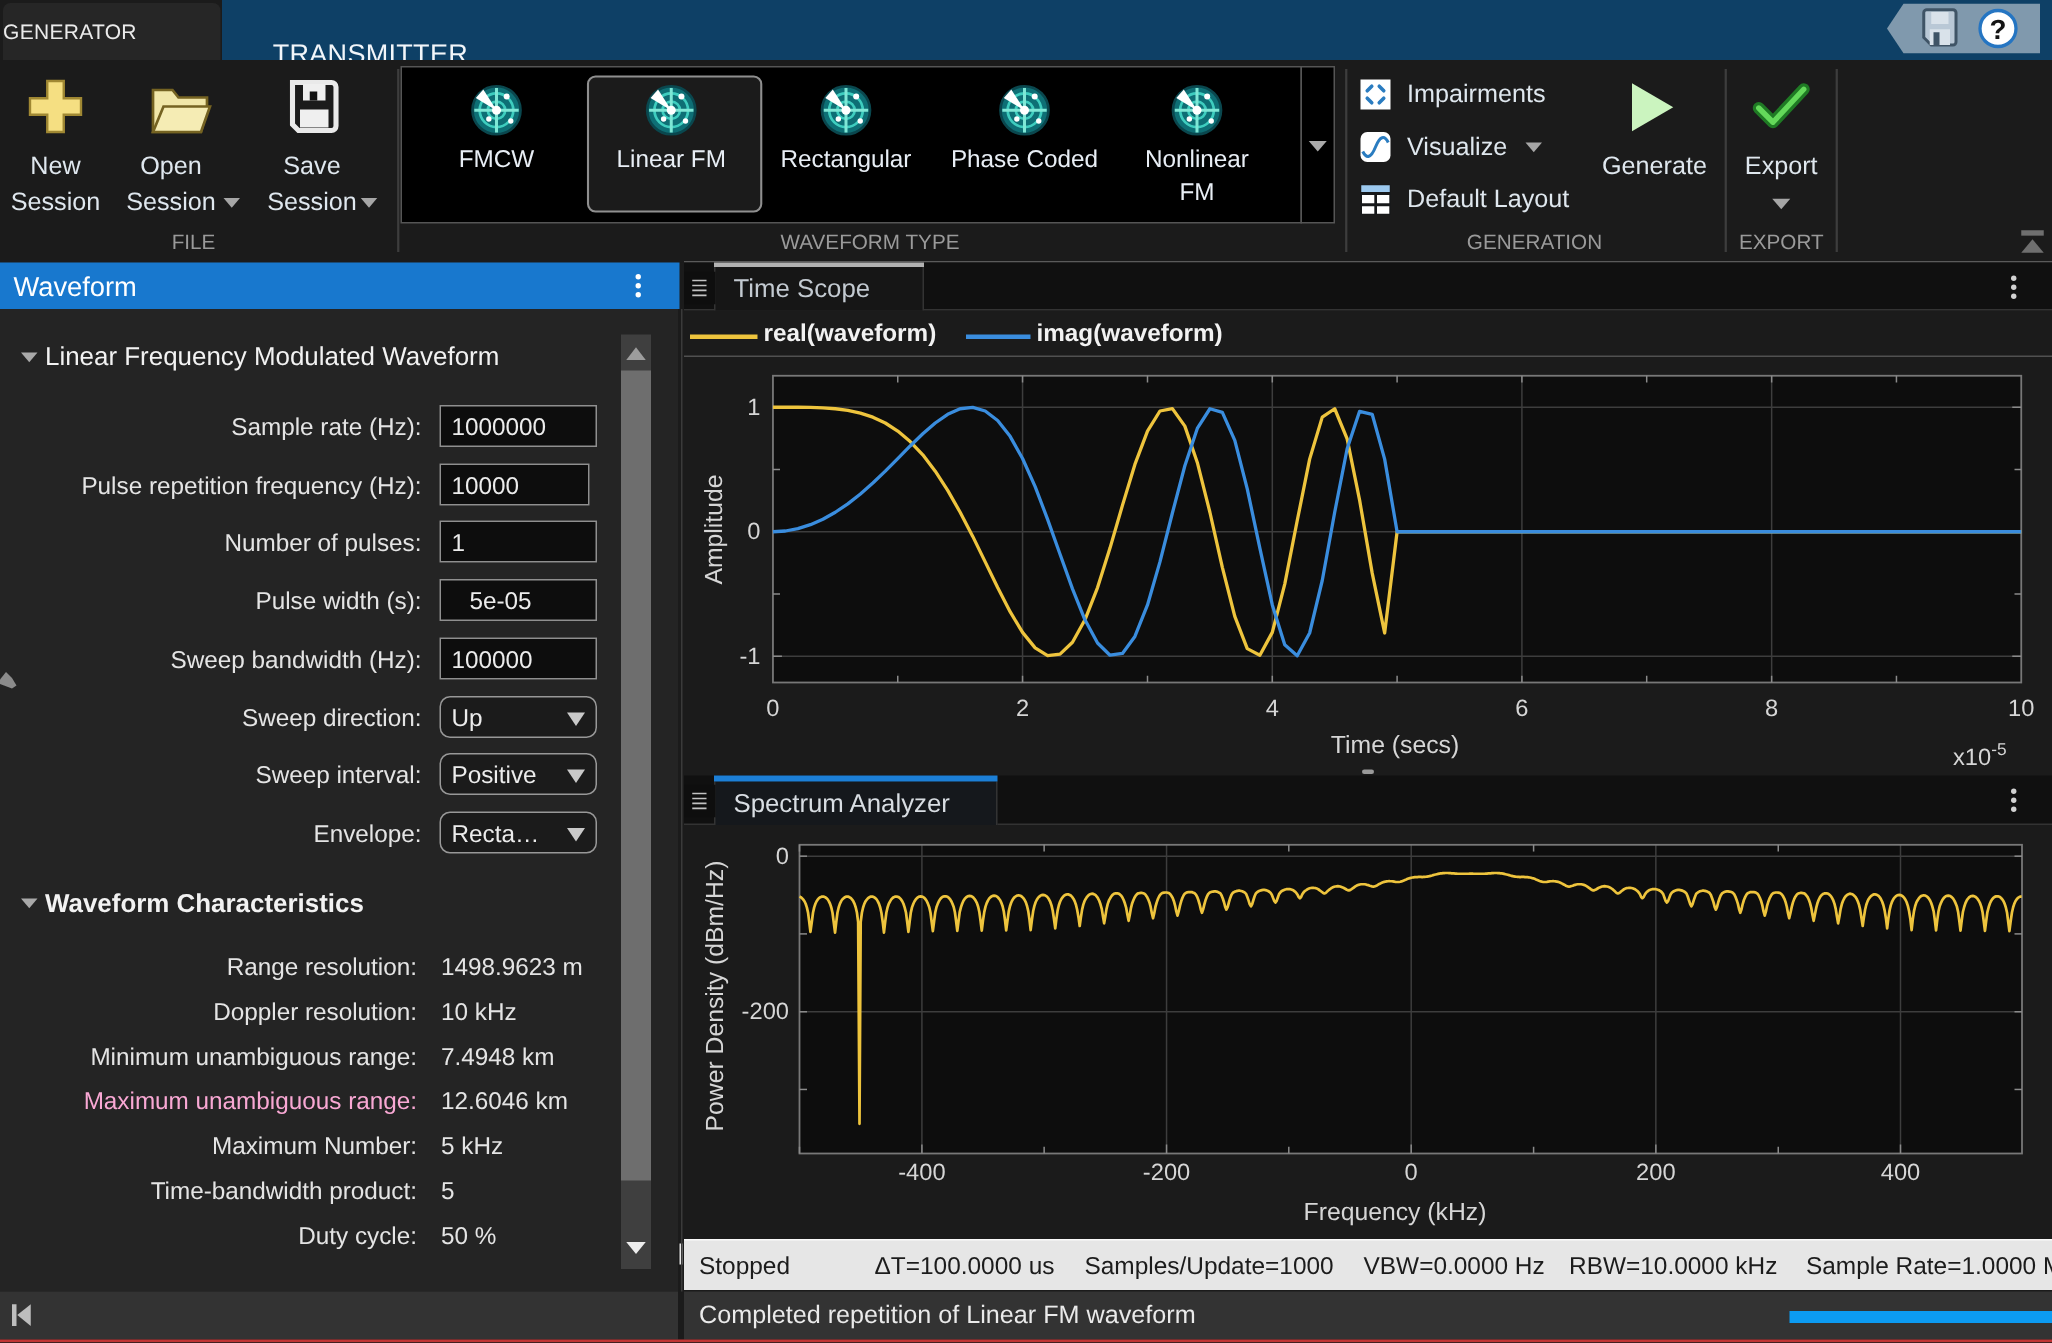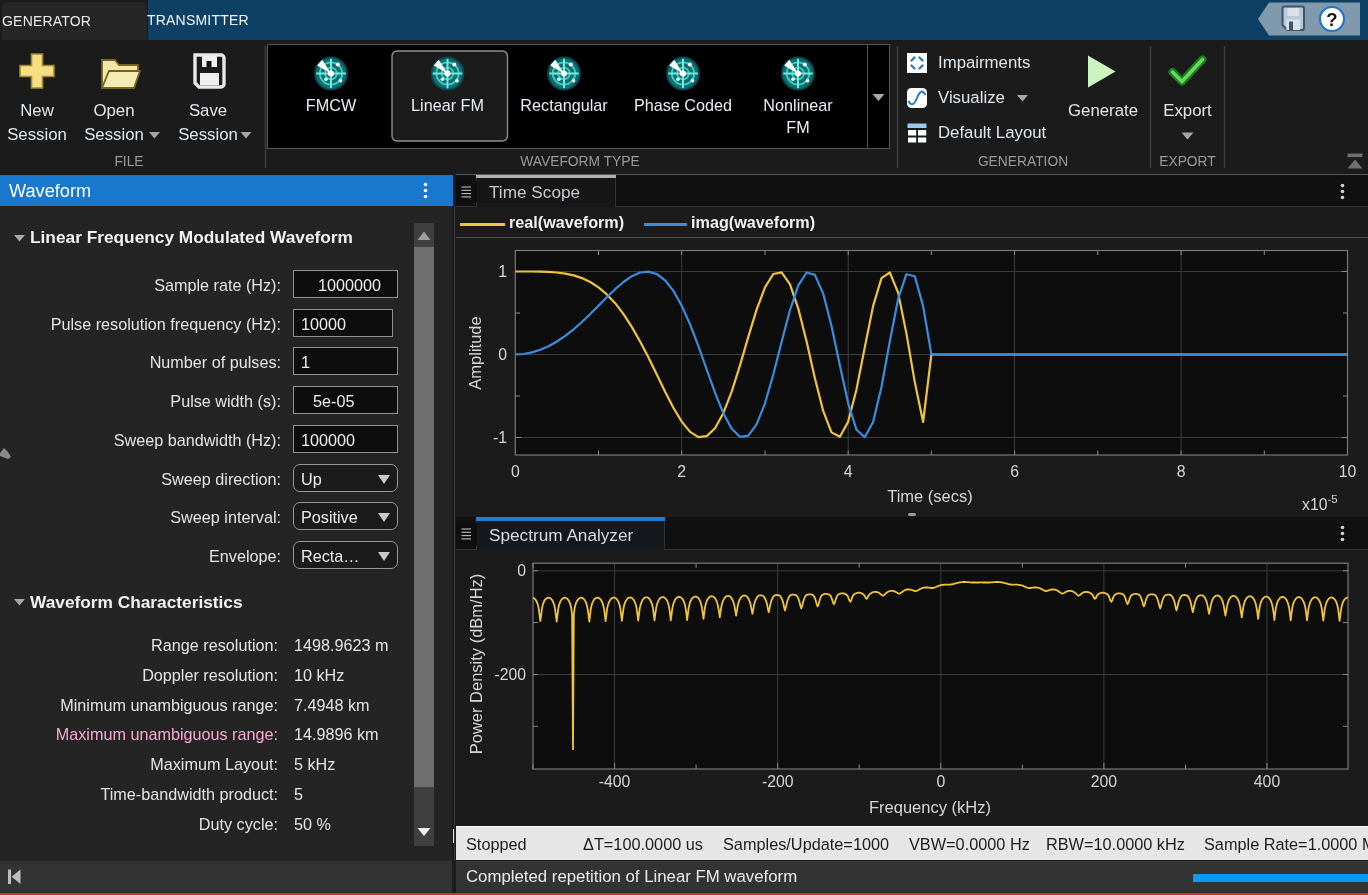--- a/index.html
+++ b/index.html
@@ -1,21 +1,21 @@
 <!DOCTYPE html>
 <html><head><meta charset="utf-8"><style>
 *{margin:0;padding:0;box-sizing:border-box}
 body{width:1368px;height:895px;background:#1b1b1b;font-family:"Liberation Sans",sans-serif;overflow:hidden;position:relative}
 .abs{position:absolute}
 </style></head><body>
 
 <div class="abs" style="left:0;top:0;width:1368px;height:40px;background:#0e4066"></div>
 <div class="abs" style="left:0;top:0;width:148px;height:40px;background:#1b1b1b"></div>
 <div class="abs" style="left:2px;top:2px;width:145px;height:38px;background:#262626;border-radius:5px 5px 0 0;color:#ebebeb;font-size:14px;letter-spacing:.2px;line-height:38px">GENERATOR</div>
-<div class="abs" style="left:147px;top:0;width:165px;height:40px;color:#f2f6fa;font-size:14px;letter-spacing:.2px;text-align:left;line-height:40px">TRANSMITTER</div>
+<div class="abs" style="left:147px;top:16px;width:165px;height:40px;color:#f2f6fa;font-size:18px;letter-spacing:.2px;text-align:right;line-height:40px">TRANSMITTER</div>
 <svg class="abs" style="left:1256px;top:0" width="112" height="40">
 <polygon points="2,19 13,2.5 104,2.5 104,35.5 13,35.5" fill="#8099ad"></polygon>
 <g transform="translate(26.5,6.5)">
 <path d="M2.5,0 h17 a2,2 0 0 1 2,2 v19.5 a2,2 0 0 1 -2,2 h-14.5 l-5,-5 v-16.5 a2,2 0 0 1 2.5,-2 z" fill="#b9c8d6" stroke="#3f5466" stroke-width="2"></path>
 <rect x="5" y="1.5" width="11.5" height="8" fill="#d9e2ea"></rect>
 <rect x="4" y="13" width="13.5" height="10.5" fill="#d9e2ea"></rect>
 <rect x="6.5" y="15" width="4" height="8.5" fill="#3f5466"></rect>
 </g>
 <circle cx="76" cy="19" r="12" fill="#ffffff" stroke="#2575c2" stroke-width="2.2"></circle>
 <text x="76" y="25.8" text-anchor="middle" font-size="18.5" font-weight="bold" fill="#141414" font-family="Liberation Sans,sans-serif">?</text>
@@ -167,50 +167,50 @@
 <div class="abs" style="left:0;top:175px;width:453px;height:31px;background:#1878ce"></div>
 <div class="abs" style="left:9px;top:180px;height:22px;line-height:22px;font-size:18.2px;color:#ffffff">Waveform</div>
 <svg class="abs" style="left:420px;top:181px" width="12" height="20">
 <circle cx="5.5" cy="3.5" r="1.8" fill="#fff"></circle>
     <circle cx="5.5" cy="9.5" r="1.8" fill="#fff"></circle>
     <circle cx="5.5" cy="15.5" r="1.8" fill="#fff"></circle>
   </svg>
 <svg class="abs" style="left:0;top:228px" width="30" height="390">
 <polygon points="14,7 25,7 19.5,13.5" fill="#a9a9a9"></polygon>
   </svg>
-<div class="abs" style="left:30px;top:228px;height:18px;line-height:18px;font-size:17.3px;font-weight:bold;color:#f2f2f2">Linear Frequency Modulated Waveform</div>
+<div class="abs" style="left:30px;top:228px;height:18px;line-height:18px;font-size:17.3px;font-weight:normal;color:#f2f2f2">Linear Frequency Modulated Waveform</div>
 <svg class="abs" style="left:0;top:596px" width="30" height="14">
 <polygon points="14,3 25,3 19.5,9.5" fill="#a9a9a9"></polygon>
   </svg>
 <div class="abs" style="left:30px;top:593px;height:18px;line-height:18px;font-size:17.3px;font-weight:bold;color:#f2f2f2">Waveform Characteristics</div>
 <div style="position:absolute;right:1087px;top:275.0px;height:20px;line-height:20px;font-size:16.2px;color:#e4e4e4;white-space:nowrap">Sample rate (Hz):</div>
-<div style="position:absolute;left:293px;top:270.0px;width:105px;height:28px;background:#0d0d0d;border:1px solid #8f8f8f;color:#ececec;font-size:16.2px;line-height:28px;padding-left:24px">1000000</div>
-<div style="position:absolute;right:1087px;top:313.7px;height:20px;line-height:20px;font-size:16.2px;color:#e4e4e4;white-space:nowrap">Pulse resolution frequency (Hz):</div>
+<div style="position:absolute;left:293px;top:270.0px;width:105px;height:28px;background:#0d0d0d;border:1px solid #8f8f8f;color:#ececec;font-size:16.2px;line-height:28px;padding-left:7px">1000000</div>
+<div style="position:absolute;right:1087px;top:313.7px;height:20px;line-height:20px;font-size:16.2px;color:#e4e4e4;white-space:nowrap">Pulse repetition frequency (Hz):</div>
 <div style="position:absolute;left:293px;top:308.7px;width:100px;height:28px;background:#0d0d0d;border:1px solid #8f8f8f;color:#ececec;font-size:16.2px;line-height:28px;padding-left:7px">10000</div>
 <div style="position:absolute;right:1087px;top:352.4px;height:20px;line-height:20px;font-size:16.2px;color:#e4e4e4;white-space:nowrap">Number of pulses:</div>
 <div style="position:absolute;left:293px;top:347.4px;width:105px;height:28px;background:#0d0d0d;border:1px solid #8f8f8f;color:#ececec;font-size:16.2px;line-height:28px;padding-left:7px">1</div>
 <div style="position:absolute;right:1087px;top:391.09999999999997px;height:20px;line-height:20px;font-size:16.2px;color:#e4e4e4;white-space:nowrap">Pulse width (s):</div>
 <div style="position:absolute;left:293px;top:386.09999999999997px;width:105px;height:28px;background:#0d0d0d;border:1px solid #8f8f8f;color:#ececec;font-size:16.2px;line-height:28px;padding-left:19px">5e-05</div>
 <div style="position:absolute;right:1087px;top:429.79999999999995px;height:20px;line-height:20px;font-size:16.2px;color:#e4e4e4;white-space:nowrap">Sweep bandwidth (Hz):</div>
 <div style="position:absolute;left:293px;top:424.79999999999995px;width:105px;height:28px;background:#0d0d0d;border:1px solid #8f8f8f;color:#ececec;font-size:16.2px;line-height:28px;padding-left:7px">100000</div>
 <div style="position:absolute;right:1087px;top:468.49999999999994px;height:20px;line-height:20px;font-size:16.2px;color:#e4e4e4;white-space:nowrap">Sweep direction:</div>
 <div style="position:absolute;left:293px;top:463.49999999999994px;width:105px;height:28px;background:#1b1b1b;border:1px solid #989898;border-radius:7px;color:#ececec;font-size:16.2px;line-height:28px;padding-left:7px">Up<span style="position:absolute;right:7px;top:10px;width:0;height:0;border-left:6.5px solid transparent;border-right:6.5px solid transparent;border-top:9px solid #c9c9c9"></span></div>
 <div style="position:absolute;right:1087px;top:507.19999999999993px;height:20px;line-height:20px;font-size:16.2px;color:#e4e4e4;white-space:nowrap">Sweep interval:</div>
 <div style="position:absolute;left:293px;top:502.19999999999993px;width:105px;height:28px;background:#1b1b1b;border:1px solid #989898;border-radius:7px;color:#ececec;font-size:16.2px;line-height:28px;padding-left:7px">Positive<span style="position:absolute;right:7px;top:10px;width:0;height:0;border-left:6.5px solid transparent;border-right:6.5px solid transparent;border-top:9px solid #c9c9c9"></span></div>
 <div style="position:absolute;right:1087px;top:545.9px;height:20px;line-height:20px;font-size:16.2px;color:#e4e4e4;white-space:nowrap">Envelope:</div>
 <div style="position:absolute;left:293px;top:540.9px;width:105px;height:28px;background:#1b1b1b;border:1px solid #989898;border-radius:7px;color:#ececec;font-size:16.2px;line-height:28px;padding-left:7px">Recta…<span style="position:absolute;right:7px;top:10px;width:0;height:0;border-left:6.5px solid transparent;border-right:6.5px solid transparent;border-top:9px solid #c9c9c9"></span></div>
 <div style="position:absolute;right:1090px;top:635.0px;height:20px;line-height:20px;font-size:16.2px;color:#e4e4e4;white-space:nowrap">Range resolution:</div>
 <div style="position:absolute;left:294px;top:635.0px;height:20px;line-height:20px;font-size:16.2px;color:#e4e4e4;white-space:nowrap">1498.9623 m</div>
 <div style="position:absolute;right:1090px;top:664.8px;height:20px;line-height:20px;font-size:16.2px;color:#e4e4e4;white-space:nowrap">Doppler resolution:</div>
 <div style="position:absolute;left:294px;top:664.8px;height:20px;line-height:20px;font-size:16.2px;color:#e4e4e4;white-space:nowrap">10 kHz</div>
 <div style="position:absolute;right:1090px;top:694.5999999999999px;height:20px;line-height:20px;font-size:16.2px;color:#e4e4e4;white-space:nowrap">Minimum unambiguous range:</div>
 <div style="position:absolute;left:294px;top:694.5999999999999px;height:20px;line-height:20px;font-size:16.2px;color:#e4e4e4;white-space:nowrap">7.4948 km</div>
 <div style="position:absolute;right:1090px;top:724.3999999999999px;height:20px;line-height:20px;font-size:16.2px;color:#f9a8d4;white-space:nowrap">Maximum unambiguous range:</div>
-<div style="position:absolute;left:294px;top:724.3999999999999px;height:20px;line-height:20px;font-size:16.2px;color:#e4e4e4;white-space:nowrap">14.9896 km</div>
-<div style="position:absolute;right:1090px;top:754.1999999999998px;height:20px;line-height:20px;font-size:16.2px;color:#e4e4e4;white-space:nowrap">Maximum Layout:</div>
+<div style="position:absolute;left:294px;top:724.3999999999999px;height:20px;line-height:20px;font-size:16.2px;color:#e4e4e4;white-space:nowrap">12.6046 km</div>
+<div style="position:absolute;right:1090px;top:754.1999999999998px;height:20px;line-height:20px;font-size:16.2px;color:#e4e4e4;white-space:nowrap">Maximum Number:</div>
 <div style="position:absolute;left:294px;top:754.1999999999998px;height:20px;line-height:20px;font-size:16.2px;color:#e4e4e4;white-space:nowrap">5 kHz</div>
 <div style="position:absolute;right:1090px;top:783.9999999999998px;height:20px;line-height:20px;font-size:16.2px;color:#e4e4e4;white-space:nowrap">Time-bandwidth product:</div>
 <div style="position:absolute;left:294px;top:783.9999999999998px;height:20px;line-height:20px;font-size:16.2px;color:#e4e4e4;white-space:nowrap">5</div>
 <div style="position:absolute;right:1090px;top:813.7999999999997px;height:20px;line-height:20px;font-size:16.2px;color:#e4e4e4;white-space:nowrap">Duty cycle:</div>
 <div style="position:absolute;left:294px;top:813.7999999999997px;height:20px;line-height:20px;font-size:16.2px;color:#e4e4e4;white-space:nowrap">50 %</div>
 
 <div class="abs" style="left:414px;top:223px;width:19.5px;height:623px;background:#3f3f3f"></div>
 <div class="abs" style="left:414px;top:247px;width:19.5px;height:540px;background:#6e6e6e"></div>
 <svg class="abs" style="left:414px;top:223px" width="20" height="623">
 <polygon points="3.5,17 16.5,17 10,8.5" fill="#9d9d9d"></polygon>

